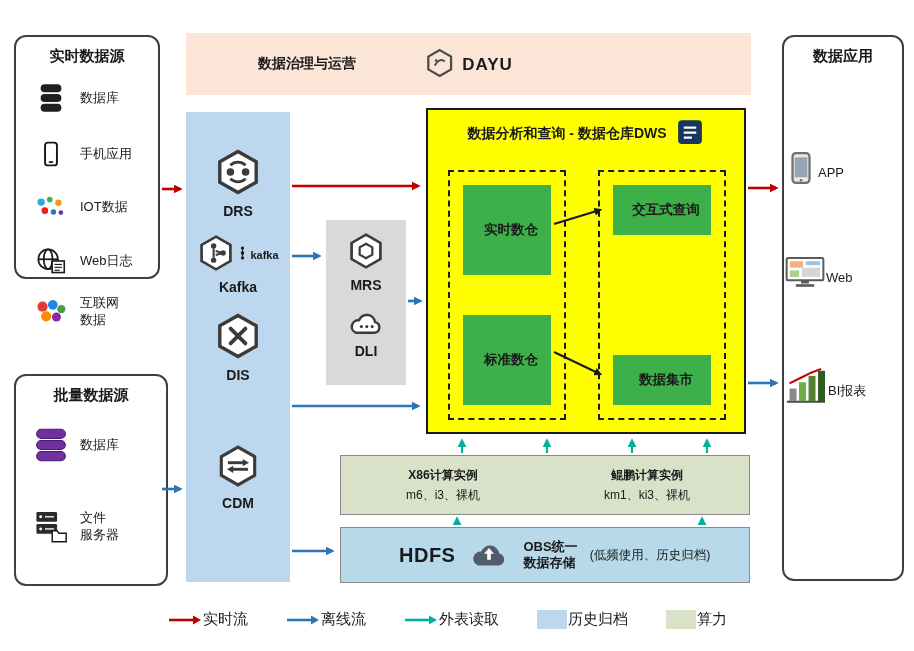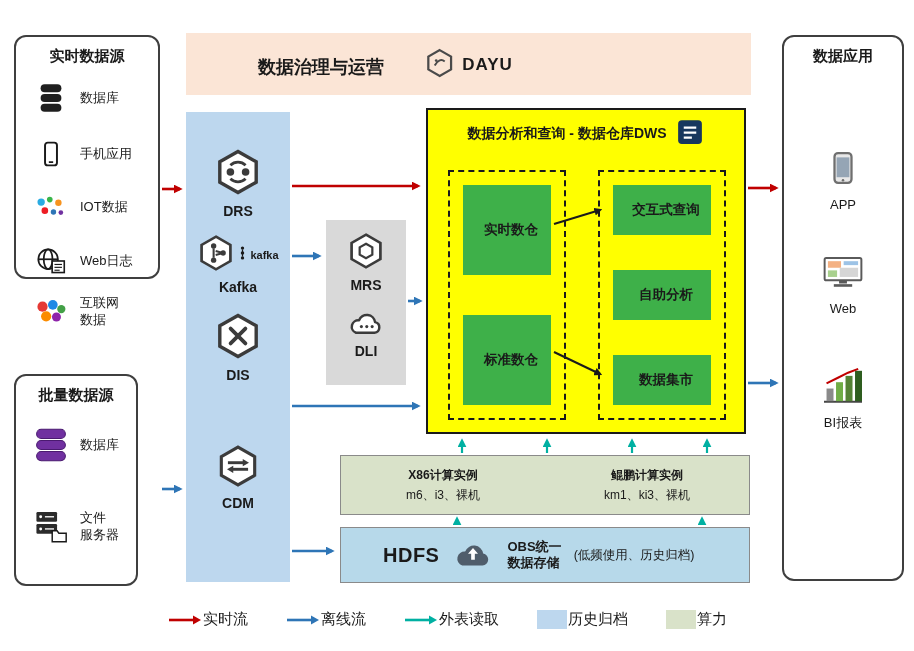--- a/index.html
+++ b/index.html
@@ -7,21 +7,21 @@
   .canvas { position: relative; width: 914px; height: 651px; background: #fff; overflow: hidden; }
 
   .panel { position: absolute; border: 2px solid #3f3f3f; border-radius: 12px; background: #fff; }
   .panel-title { font-weight: bold; font-size: 15px; text-align: center; padding-top: 10px; }
 
   .src-row { position: absolute; left: 16px; display: flex; align-items: center; gap: 10px; }
   .src-row .icon { width: 38px; display: flex; justify-content: center; }
   .lbl { font-size: 13px; line-height: 1.3; white-space: pre-line; }
 
   .banner { position: absolute; left: 186px; top: 33px; width: 565px; height: 62px; background: #fbe5d6; }
-  .banner-title { position: absolute; left: 72px; top: 22px; font-size: 18px; font-weight: bold; }
+  .banner-title { position: absolute; left: 72px; top: 22px; font-size: 14px; font-weight: bold; }
   .banner-logo { position: absolute; left: 50%; top: 15px; transform: translateX(-50%); display: flex; align-items: center; gap: 8px; }
   .banner-logo .logo-text { font-size: 17px; font-weight: bold; letter-spacing: 1px; }
 
   .ingestion { position: absolute; left: 186px; top: 112px; width: 104px; height: 470px; background: #bdd7ee; }
   .col-title { font-weight: bold; font-size: 15px; text-align: center; padding-top: 10px; }
   .svc { position: absolute; width: 100%; display: flex; flex-direction: column; align-items: center; }
   .svc-label { font-size: 14px; font-weight: bold; margin-top: 3px; }
   .kafka-row { display: flex; align-items: center; gap: 3px; }
   .kafka-word { font-size: 11px; font-weight: bold; }
 
@@ -35,27 +35,27 @@
   .dash-right { left: 170px; width: 128px; }
   .greenbox { background: #3eb049; display: flex; align-items: center; justify-content: center; font-size: 13.5px; font-weight: bold; padding-left: 8px; }
   .gb-tall { height: 90px; }
   .gb-short { height: 50px; }
 
   .compute { position: absolute; left: 340px; top: 455px; width: 410px; height: 60px; background: #d9e2c9; border: 1px solid #8a8a8a; display: flex; }
   .compute-half { flex: 1; display: flex; flex-direction: column; align-items: center; justify-content: center; }
   .compute-title { font-size: 12px; font-weight: bold; }
   .compute-spec { font-size: 12px; margin-top: 3px; }
 
-  .storage { position: absolute; left: 340px; top: 527px; width: 410px; height: 56px; background: #b7d9ea; border: 1px solid #8a8a8a; display: flex; align-items: center; padding-left: 42px; gap: 12px; }
+  .storage { position: absolute; left: 340px; top: 527px; width: 410px; height: 56px; background: #b7d9ea; border: 1px solid #8a8a8a; display: flex; align-items: center; padding-left: 58px; gap: 12px; }
   .hdfs-label { font-size: 20px; font-weight: bold; letter-spacing: 0.5px; }
   .obs-label { font-size: 13px; font-weight: bold; line-height: 1.25; white-space: pre-line; }
   .obs-note { font-size: 12.5px; }
 
   .apps { position: absolute; left: 782px; top: 35px; width: 122px; height: 546px; }
-  .app-item { position: absolute; width: 100%; display: flex; flex-direction: column; align-items: center; }
+  .app-item { position: absolute; width: 100%; display: flex; flex-direction: row; align-items: center; }
   .app-item .lbl { margin-top: 6px; text-align: center; }
 
   .arrow-layer { position: absolute; left: 0; top: 0; pointer-events: none; }
 
   .legend { position: absolute; left: 168px; top: 610px; display: flex; align-items: center; gap: 38px; }
   .legend-item { display: flex; align-items: center; gap: 1px; }
   .leg-label { font-size: 15px; }
   .swatch { display: inline-block; width: 30px; height: 19px; }
   .sw-archive { background: #bdd7ee; }
   .sw-compute { background: #d9e2c9; }
@@ -132,21 +132,21 @@
             <circle cx="22.5" cy="9" r="3.4" fill="#43a047"></circle>
             <circle cx="10" cy="15" r="4.2" fill="#fb8c00"></circle>
             <circle cx="18.5" cy="15.5" r="3.7" fill="#8e24aa"></circle>
           </svg>
       </span>
       <span class="lbl">互联网
 数据</span>
     </div>
   </div>
 
-  <div class="panel" style="left:14px; top:374px; width:124px; height:212px;">
+  <div class="panel" style="left:14px; top:374px; width:154px; height:212px;">
     <div class="panel-title">批量数据源</div>
 
     <div class="src-row" style="top:52px;">
       <span class="icon">
         <svg viewBox="0 0 26 26" width="34" height="34">
             <g fill="#7030a0" stroke="#4a1a70" stroke-width="0.8">
               <rect x="2" y="1" width="22" height="7" rx="3.5"></rect>
               <rect x="2" y="9.5" width="22" height="7" rx="3.5"></rect>
               <rect x="2" y="18" width="22" height="7" rx="3.5"></rect>
             </g>
@@ -304,21 +304,20 @@
       </span>
     </div>
 
     <div class="dash dash-left">
       <div class="greenbox gb-tall">实时数仓</div>
       <div class="greenbox gb-tall">标准数仓</div>
     </div>
 
     <div class="dash dash-right">
       <div class="greenbox gb-short">交互式查询</div>
-      <div class="greenbox gb-short">自助分析</div>
       <div class="greenbox gb-short">数据集市</div>
     </div>
   </div>
 
   <div class="compute">
     <div class="compute-half">
       <span class="compute-title">X86计算实例</span>
       <span class="compute-spec">m6、i3、裸机</span>
     </div>
     <div class="compute-half">

